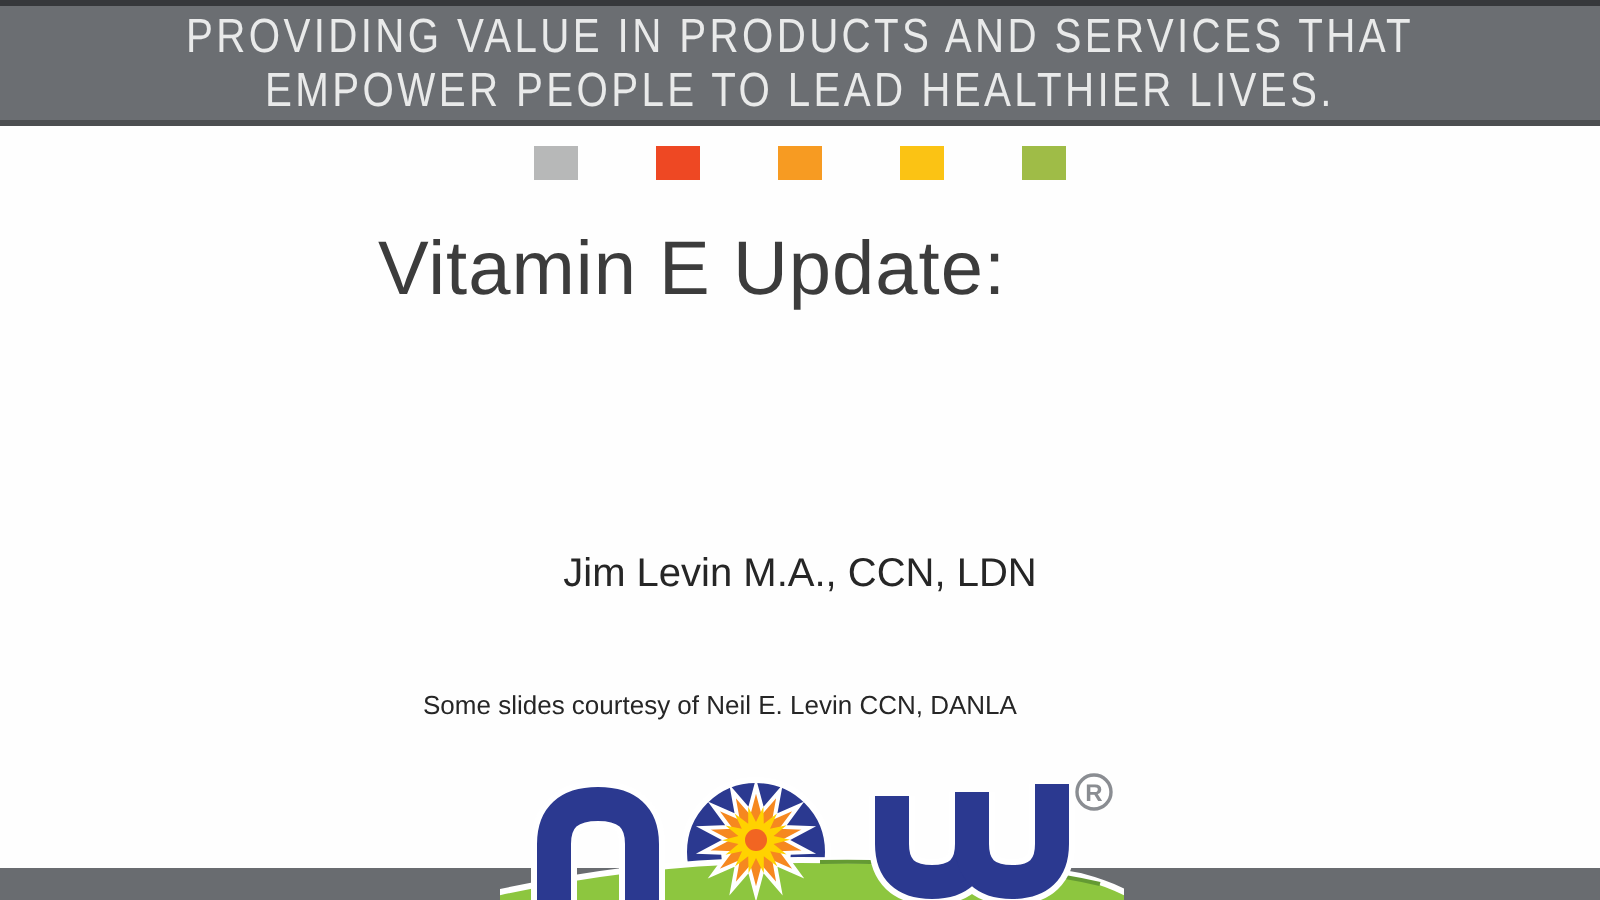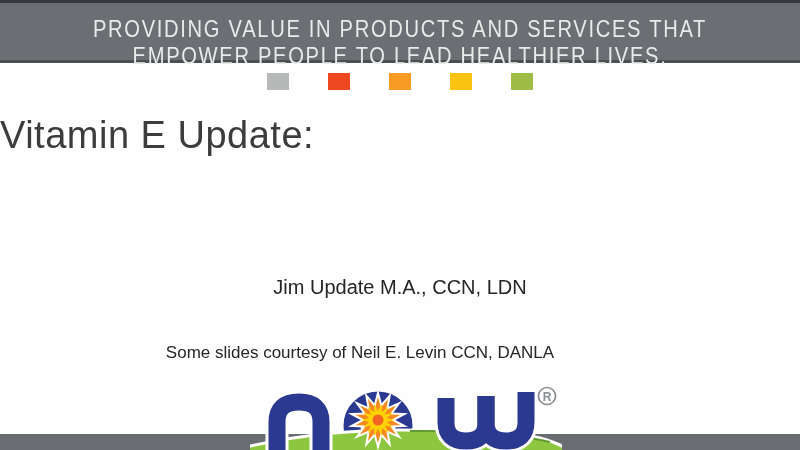--- a/index.html
+++ b/index.html
@@ -6,52 +6,52 @@
   .slide{
     position:relative;width:800px;height:450px;overflow:hidden;
     background:var(--slide-bg,#fefefe);
     font-family:"Liberation Sans",sans-serif;
   }
   
   .banner{
     position:absolute;left:0;top:0;width:800px;height:63px;box-sizing:border-box;
     background:var(--banner-bg);
     border-top:3px solid #36383b;border-bottom:3px solid #4c4e51;
-    text-align:center;padding-top:12px;
+    text-align:center;padding-top:2px;
   }
   .banner-line{
     display:block;height:27px;line-height:27px;white-space:nowrap;
     font-size:24px;font-weight:400;letter-spacing:2px;
     color:var(--banner-text);
     transform:scaleX(0.84);transform-origin:50% 50%;
   }
   
   .squares{
     position:absolute;top:73px;left:0;width:800px;height:17px;
     display:flex;justify-content:center;gap:39px;
   }
   .square{width:22px;height:17px;}
   .square-gray{background:var(--sq-gray);}
   .square-red{background:var(--sq-red);}
   .square-orange{background:var(--sq-orange);}
   .square-yellow{background:var(--sq-yellow);}
   .square-green{background:var(--sq-green);}
   
   .title{
-    position:absolute;top:107px;left:0;width:692px;
+    position:absolute;top:107px;left:0;width:692px;text-align:center;
     font-size:38px;line-height:57px;font-weight:300;
     color:var(--title-color);letter-spacing:.5px;
   }
   .presenter{
     position:absolute;top:276px;left:0;width:800px;text-align:center;
     font-size:20px;line-height:22px;color:var(--body-text);
   }
   .credit{
     position:absolute;top:343px;left:0;width:720px;text-align:center;
-    font-size:17px;line-height:20px;color:var(--body-text);
+    font-size:13px;line-height:20px;color:var(--body-text);
   }
   
   .footer-bar{
     position:absolute;top:434px;left:0;width:800px;height:16px;
     background:var(--footer-bar);
   }
   .logo{position:absolute;left:250px;top:384px;width:312px;height:66px;}
   .logo .letter-blue{fill:none;stroke:var(--logo-blue);stroke-width:17;}
   .logo .letter-white{fill:none;stroke:#ffffff;stroke-width:23;}
   .logo .reg-text{
@@ -74,21 +74,21 @@
     <div class="square square-red"></div>
     <div class="square square-orange"></div>
     <div class="square square-yellow"></div>
     <div class="square square-green"></div>
   </div>
 
   <div class="title">
     <div>Vitamin E Update:</div>
   </div>
 
-  <div class="presenter">Jim Update M.A., CCN, LDN</div>
+  <div class="presenter">Jim Levin M.A., CCN, LDN</div>
 
   <div class="credit">Some slides courtesy of Neil E. Levin CCN, DANLA</div>
 
   <div class="footer-bar"></div>
 
   <svg class="logo" viewBox="0 0 312 66" aria-label="now">
 
     <g>
       <circle cx="128" cy="42" r="26" class="letter-white"></circle>
       <circle cx="128" cy="42" r="26" class="letter-blue"></circle>

